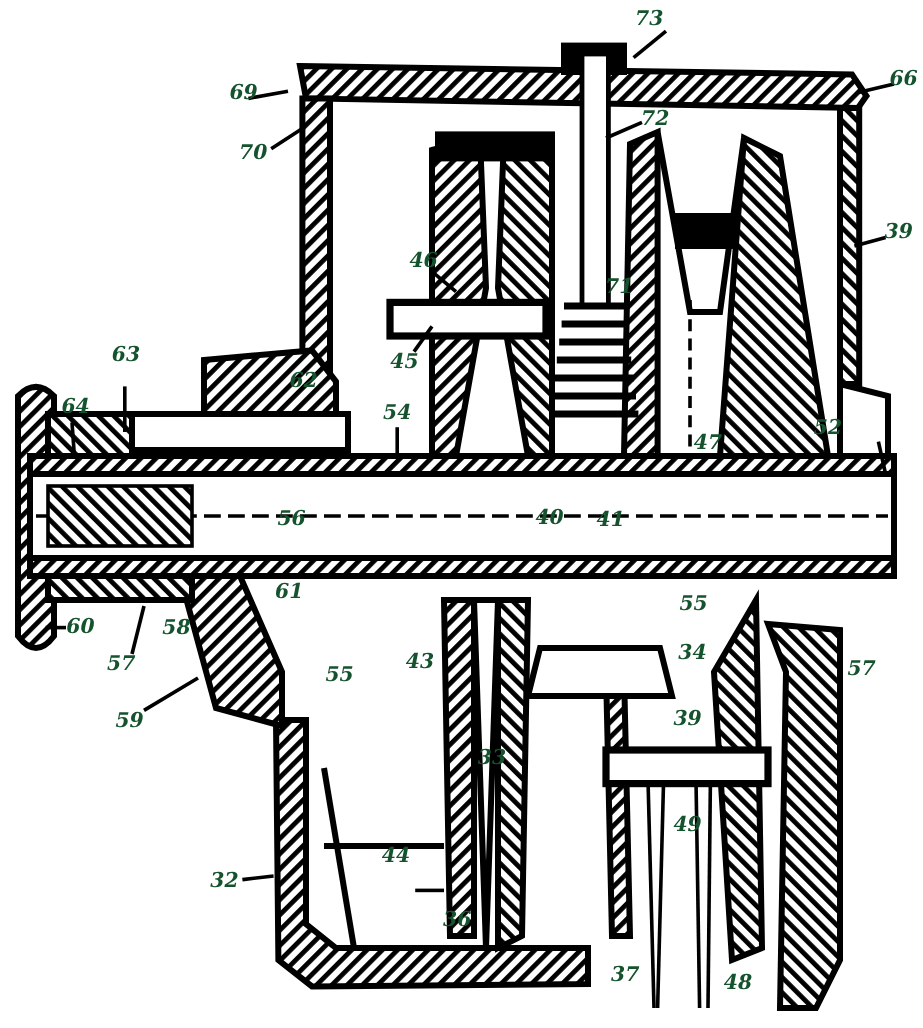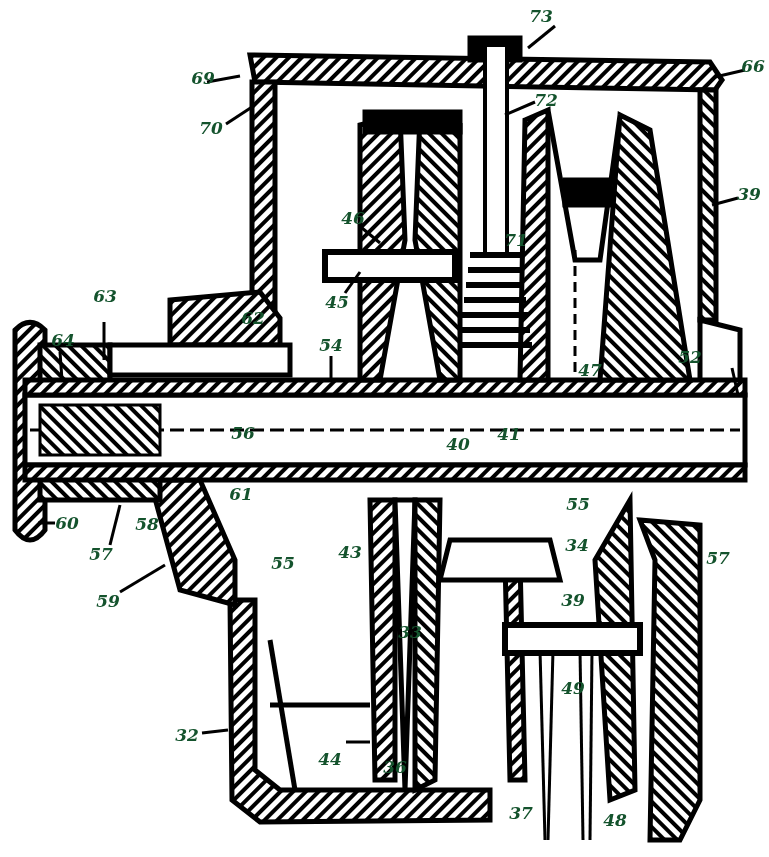--- a/index.html
+++ b/index.html
@@ -131,33 +131,33 @@
     <span class="label" style="left: 353px; top: 218px;">46</span>
     <span class="label" style="left: 516px; top: 240px;">71</span>
     <span class="label" style="left: 337px; top: 302px;">45</span>
     <span class="label" style="left: 63px; top: 340px;">64</span>
     <span class="label" style="left: 105px; top: 296px;">63</span>
     <span class="label" style="left: 253px; top: 318px;">62</span>
     <span class="label" style="left: 331px; top: 345px;">54</span>
     <span class="label" style="left: 590px; top: 370px;">47</span>
     <span class="label" style="left: 690px; top: 357px;">52</span>
     <span class="label" style="left: 243px; top: 405px; margin-top: 28px;">56</span>
-    <span class="label" style="left: 458px; top: 444px;">40</span>
+    <span class="label" style="left: 458px; top: 432px;">40</span>
     <span class="label" style="left: 509px; top: 434px;">41</span>
     <span class="label" style="left: 241px; top: 494px;">61</span>
     <span class="label" style="left: 578px; top: 504px;">55</span>
     <span class="label" style="left: 67px; top: 523px;">60</span>
     <span class="label" style="left: 147px; top: 524px;">58</span>
     <span class="label" style="left: 101px; top: 554px;">57</span>
     <span class="label" style="left: 350px; top: 552px;">43</span>
     <span class="label" style="left: 577px; top: 545px;">34</span>
     <span class="label" style="left: 283px; top: 563px;">55</span>
     <span class="label" style="left: 718px; top: 558px;">57</span>
     <span class="label" style="left: 108px; top: 601px;">59</span>
     <span class="label" style="left: 573px; top: 600px;">39</span>
     <span class="label" style="left: 410px; top: 632px;">33</span>
     <span class="label" style="left: 573px; top: 688px;">49</span>
     <span class="label" style="left: 187px; top: 735px;">32</span>
-    <span class="label" style="left: 330px; top: 759px;">44</span>
-    <span class="label" style="left: 395px; top: 767px;">36</span>
+    <span class="label" style="left: 330px; top: 714px;">44</span>
+    <span class="label" style="left: 381px; top: 767px;">36</span>
     <span class="label" style="left: 521px; top: 813px;">37</span>
     <span class="label" style="left: 615px; top: 820px;">48</span>
   </div>
 
 </body></html>

